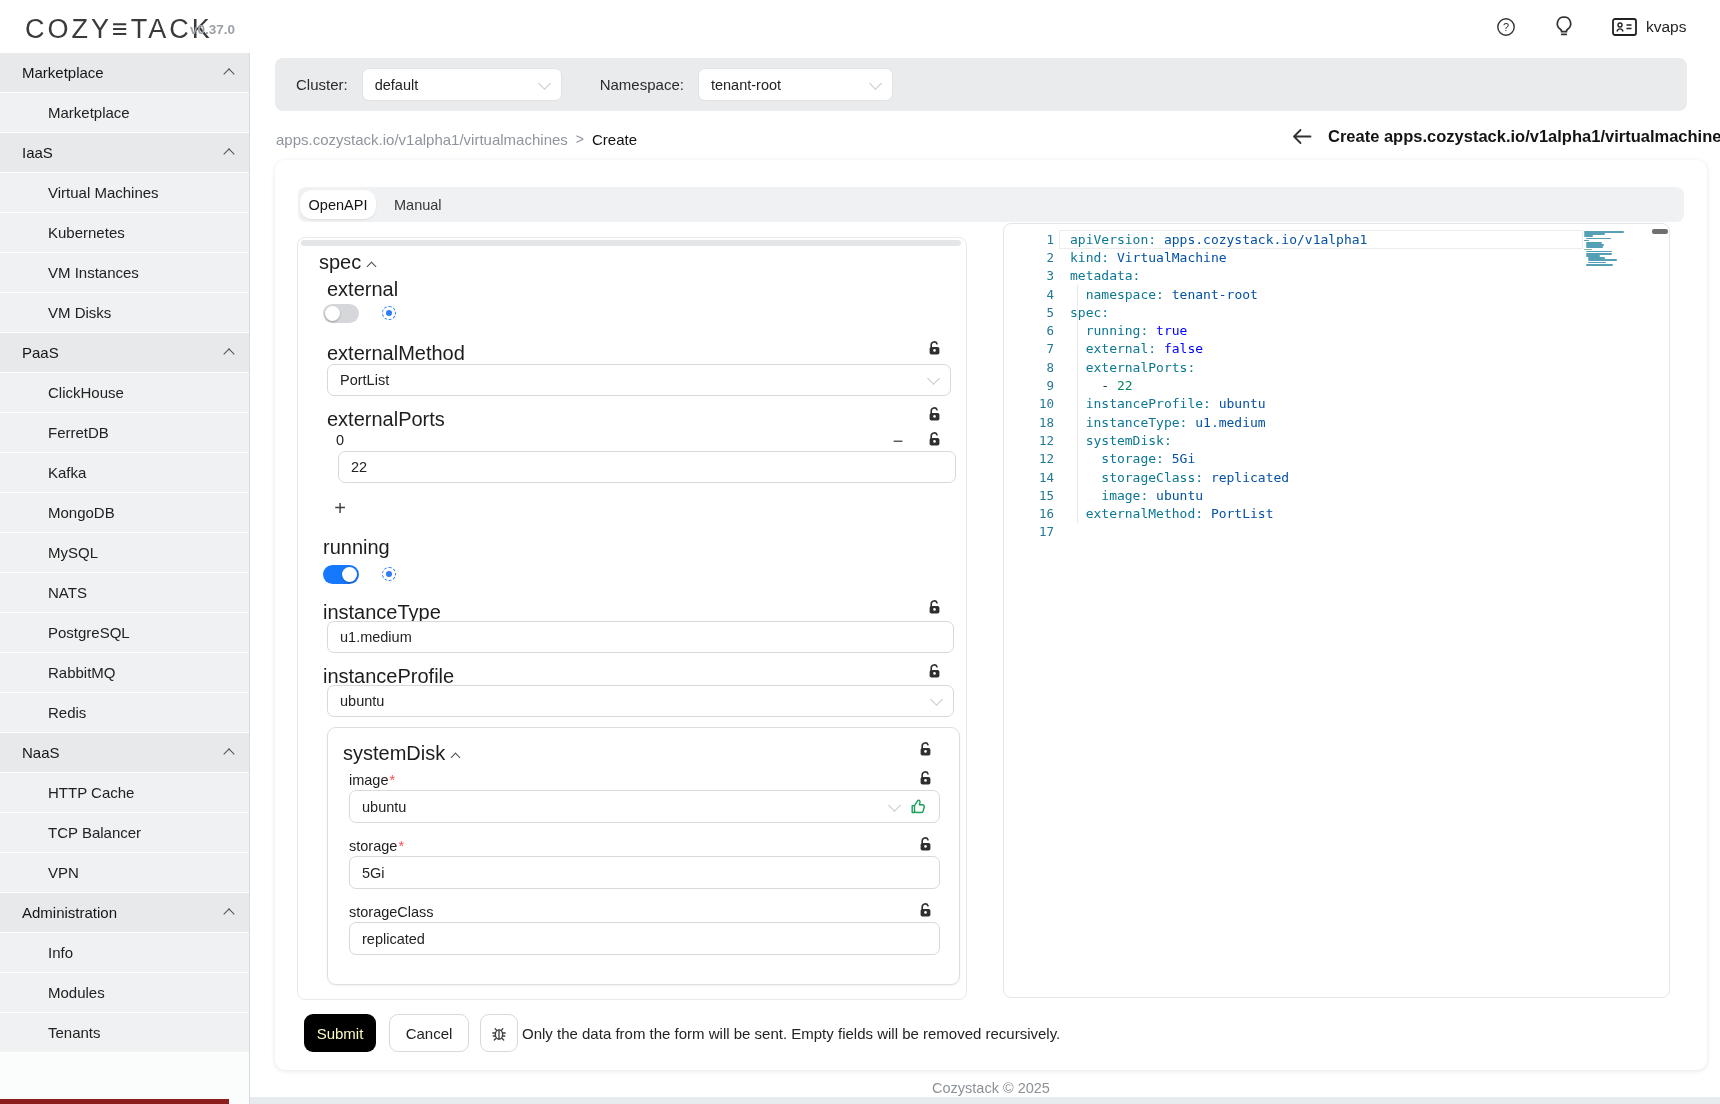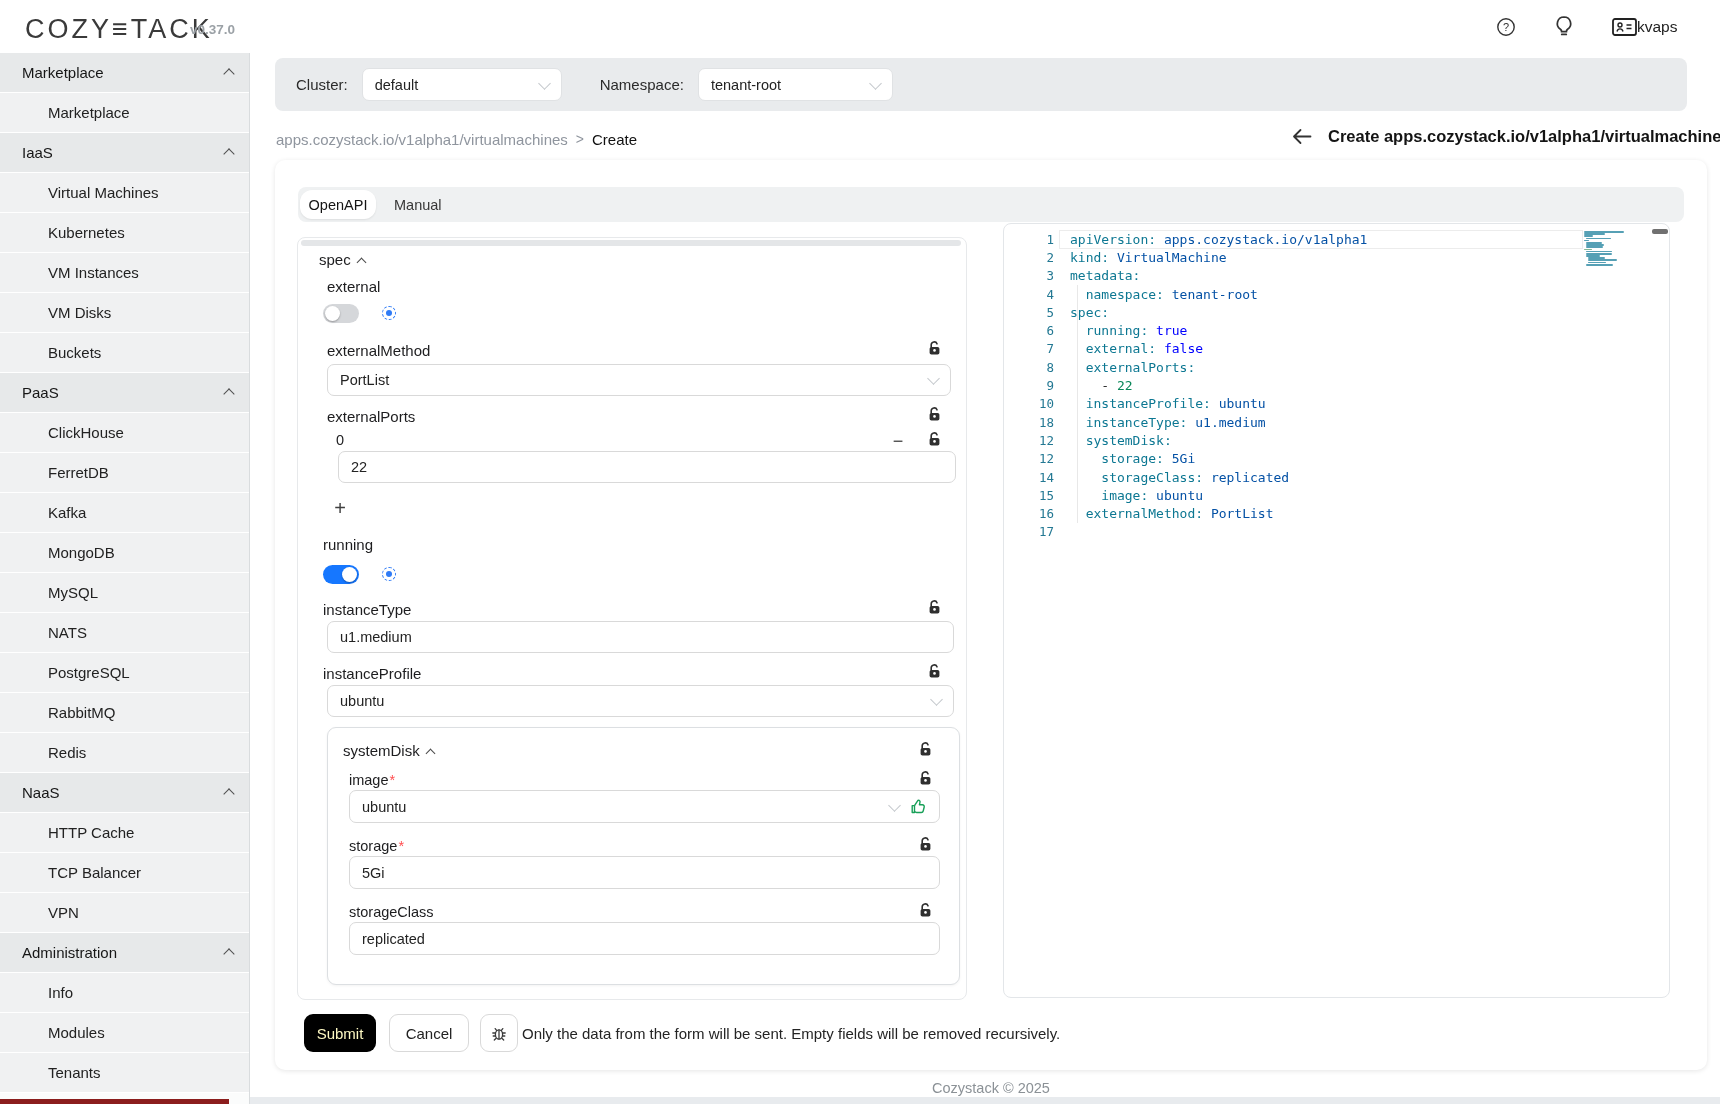--- a/index.html
+++ b/index.html
@@ -41,21 +41,21 @@
   #tabbar{left:23px;top:27px;width:1386px;height:35px;background:#eff1f2;border-radius:8px;position:absolute}
   .tab-active{position:absolute;left:2px;top:3px;width:76px;height:29px;background:#fff;border-radius:12px;
     box-shadow:0 1px 2px rgba(0,0,0,.08);display:flex;align-items:center;justify-content:center;
     font-size:14.5px;color:#141414;cursor:pointer}
   .tab-idle{position:absolute;left:88px;top:0;height:35px;display:flex;align-items:center;
     font-size:14.5px;color:#383838;cursor:pointer;padding:0 8px}
   
   #form-panel{left:22px;top:77px;width:670px;height:763px;border:1px solid #e7e9eb;border-radius:8px;
     position:absolute;box-sizing:border-box;background:#fff}
   .fp-scroll{position:absolute;left:3px;top:2px;width:660px;height:6px;background:#e4e6e8;border-radius:3px}
-  .flabel{position:absolute;font-size:15px;color:#1d1d1f;white-space:nowrap}
+  .flabel{position:absolute;font-size:20px;color:#1d1d1f;white-space:nowrap}
   .req{color:#ff4d4f;margin-left:1px}
   .inp{position:absolute;background:#fff;border:1px solid #d9d9d9;border-radius:7px;height:32px;
     font-size:14.5px;color:#232323;box-sizing:border-box;padding:0 12px;font-family:"Liberation Sans",sans-serif}
   .sel{position:absolute;background:#fff;border:1px solid #d9d9d9;border-radius:7px;height:32px;
     display:flex;align-items:center;justify-content:space-between;padding:0 12px;font-size:14.5px;
     color:#232323;box-sizing:border-box;cursor:pointer}
   .switch{position:absolute;width:36px;height:19px;border-radius:10px;cursor:pointer}
   .switch.off{background:#d5d7da}.switch.on{background:#1677ff}
   .knob{position:absolute;top:2px;width:15px;height:15px;border-radius:50%;background:#fff;
     box-shadow:0 1px 2px rgba(0,0,0,.3)}
@@ -106,21 +106,21 @@
     <circle cx="11" cy="11" r="8.2" fill="none" stroke="#333" stroke-width="1.4"></circle>
     <text x="11" y="15" font-size="11" text-anchor="middle" fill="#333" font-family="Liberation Sans,sans-serif">?</text>
   </svg>
 </div>
 <div class="abs hdr-icon" style="left:1553px;top:15px">
   <svg width="22" height="24" viewBox="0 0 16 18">
     <path d="M8 1.5a5 5 0 0 0-2.7 9.2c.5.4.9 1 .9 1.7h3.6c0-.7.4-1.3.9-1.7A5 5 0 0 0 8 1.5z" fill="none" stroke="#333" stroke-width="1.3"></path>
     <path d="M6.3 14.6h3.4" stroke="#333" stroke-width="1.3" stroke-linecap="round"></path>
   </svg>
 </div>
-<div class="abs hdr-icon" style="left:1612px;top:18px;display:flex;align-items:center;">
+<div class="abs hdr-icon" style="left:1612px;top:18px;display:flex;align-items:center;gap:9px">
   <svg width="25" height="18" viewBox="0 0 25 18">
     <rect x="1" y="1" width="23" height="16" rx="2" fill="none" stroke="#222" stroke-width="1.8"></rect>
     <circle cx="8" cy="7" r="2" fill="none" stroke="#222" stroke-width="1.4"></circle>
     <path d="M5 13.5c.4-1.6 1.6-2.6 3-2.6s2.6 1 3 2.6" fill="none" stroke="#222" stroke-width="1.4"></path>
     <path d="M14.5 7h5M14.5 10.5h5" stroke="#222" stroke-width="1.4"></path>
   </svg>
   <span class="username">kvaps</span>
 </div>
 
 <div id="sidebar" class="abs">
@@ -131,21 +131,20 @@
       </div>
       <div class="sb-item">Marketplace</div>
       <div class="sb-head">
         <span>IaaS</span>
         <span class="chev-u"></span>
       </div>
       <div class="sb-item">Virtual Machines</div>
       <div class="sb-item">Kubernetes</div>
       <div class="sb-item">VM Instances</div>
       <div class="sb-item">VM Disks</div>
-      <div class="sb-item">Buckets</div>
       <div class="sb-head">
         <span>PaaS</span>
         <span class="chev-u"></span>
       </div>
       <div class="sb-item">ClickHouse</div>
       <div class="sb-item">FerretDB</div>
       <div class="sb-item">Kafka</div>
       <div class="sb-item">MongoDB</div>
       <div class="sb-item">MySQL</div>
       <div class="sb-item">NATS</div>

